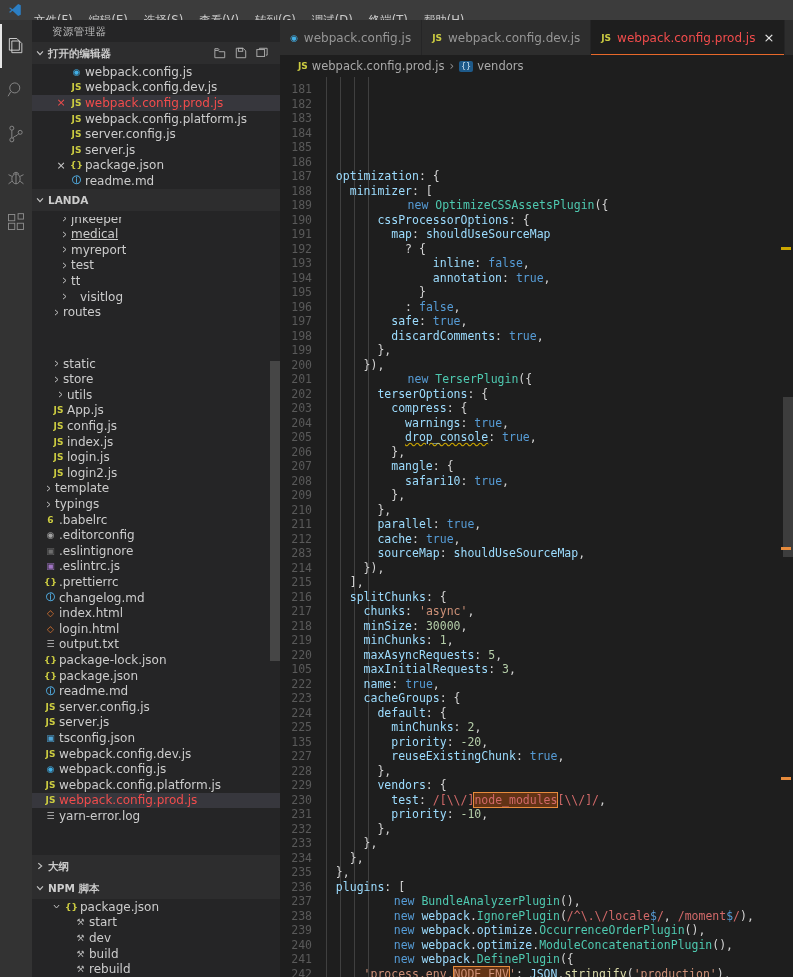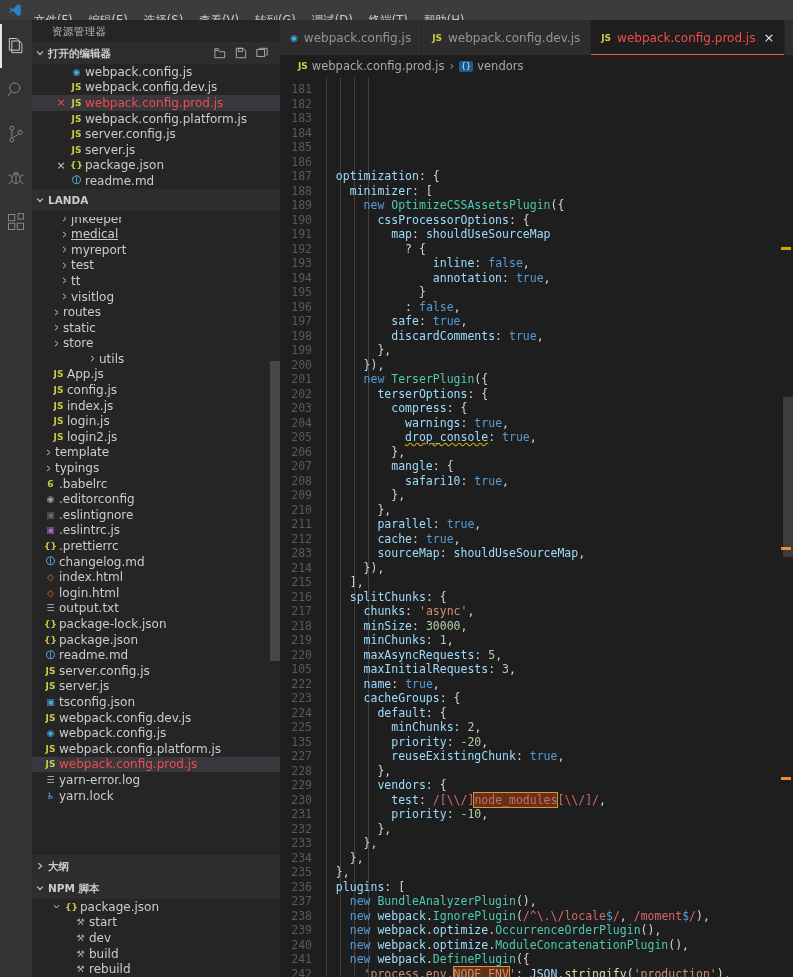--- a/index.html
+++ b/index.html
@@ -139,21 +139,21 @@
     user-select: none; background: #1e1e1e;
   }
   .gutter div { height: 14.5px; }
   .code {
     flex: 1 1 auto; font-family: "DejaVu Sans Mono", "Liberation Mono", monospace;
     font-size: 11.5px; line-height: 14.5px; padding-top: 5px; white-space: pre;
     overflow: hidden; position: relative; color: #d4d4d4;
   }
   .code .ln { height: 14.5px; position: relative; }
   .t-prop   { color: #9cdcfe; }
-  .t-new    { color: #569cd6; }
+  .t-new    { color: #569cd6; margin-left: 44px; }
   .t-cls    { color: #4ec9b0; }
   .t-str    { color: #ce9178; }
   .t-num    { color: #b5cea8; }
   .t-bool   { color: #569cd6; }
   .t-punc   { color: #d4d4d4; }
   .t-fn     { color: #dcdcaa; }
   .t-regex  { color: #d16969; }
   .t-var    { color: #9cdcfe; }
   .t-tmplx  { color: #569cd6; }
   .t-dep    { color: #9cdcfe; text-decoration: underline; text-decoration-style: wavy;
@@ -347,53 +347,53 @@
             <span class="lbl">test</span>
           </div>
           <div class="row" style="padding-left: 26px;">
             <span class="twisty">
               <svg width="9" height="9" viewBox="0 0 12 12">
                 <path d="M4 2.5 L8 6 L4 9.5"></path>
               </svg>
             </span>
             <span class="lbl">tt</span>
           </div>
-          <div class="row" style="padding-left: 26px;">
+          <div class="row" style="padding-left: 26px; gap: 9px;">
             <span class="twisty">
               <svg width="9" height="9" viewBox="0 0 12 12">
                 <path d="M4 2.5 L8 6 L4 9.5"></path>
               </svg>
             </span>
             <span class="lbl">visitlog</span>
           </div>
           <div class="row" style="padding-left: 18px;">
             <span class="twisty">
               <svg width="9" height="9" viewBox="0 0 12 12">
                 <path d="M4 2.5 L8 6 L4 9.5"></path>
               </svg>
             </span>
             <span class="lbl">routes</span>
           </div>
+          <div class="row" style="padding-left: 18px; margin-top: 36px;">
+            <span class="twisty">
+              <svg width="9" height="9" viewBox="0 0 12 12">
+                <path d="M4 2.5 L8 6 L4 9.5"></path>
+              </svg>
+            </span>
+            <span class="lbl">static</span>
+          </div>
           <div class="row" style="padding-left: 18px;">
             <span class="twisty">
               <svg width="9" height="9" viewBox="0 0 12 12">
                 <path d="M4 2.5 L8 6 L4 9.5"></path>
               </svg>
             </span>
-            <span class="lbl">static</span>
-          </div>
-          <div class="row" style="padding-left: 18px;">
-            <span class="twisty">
-              <svg width="9" height="9" viewBox="0 0 12 12">
-                <path d="M4 2.5 L8 6 L4 9.5"></path>
-              </svg>
-            </span>
             <span class="lbl">store</span>
           </div>
-          <div class="row" style="padding-left: 22px; margin-left: 32px;">
+          <div class="row" style="padding-left: 22px;">
             <span class="twisty">
               <svg width="9" height="9" viewBox="0 0 12 12">
                 <path d="M4 2.5 L8 6 L4 9.5"></path>
               </svg>
             </span>
             <span class="lbl">utils</span>
           </div>
           <div class="row" style="padding-left: 18px;">
             <span class="ficon ic-js">JS</span>
             <span class="lbl">App.js</span>

